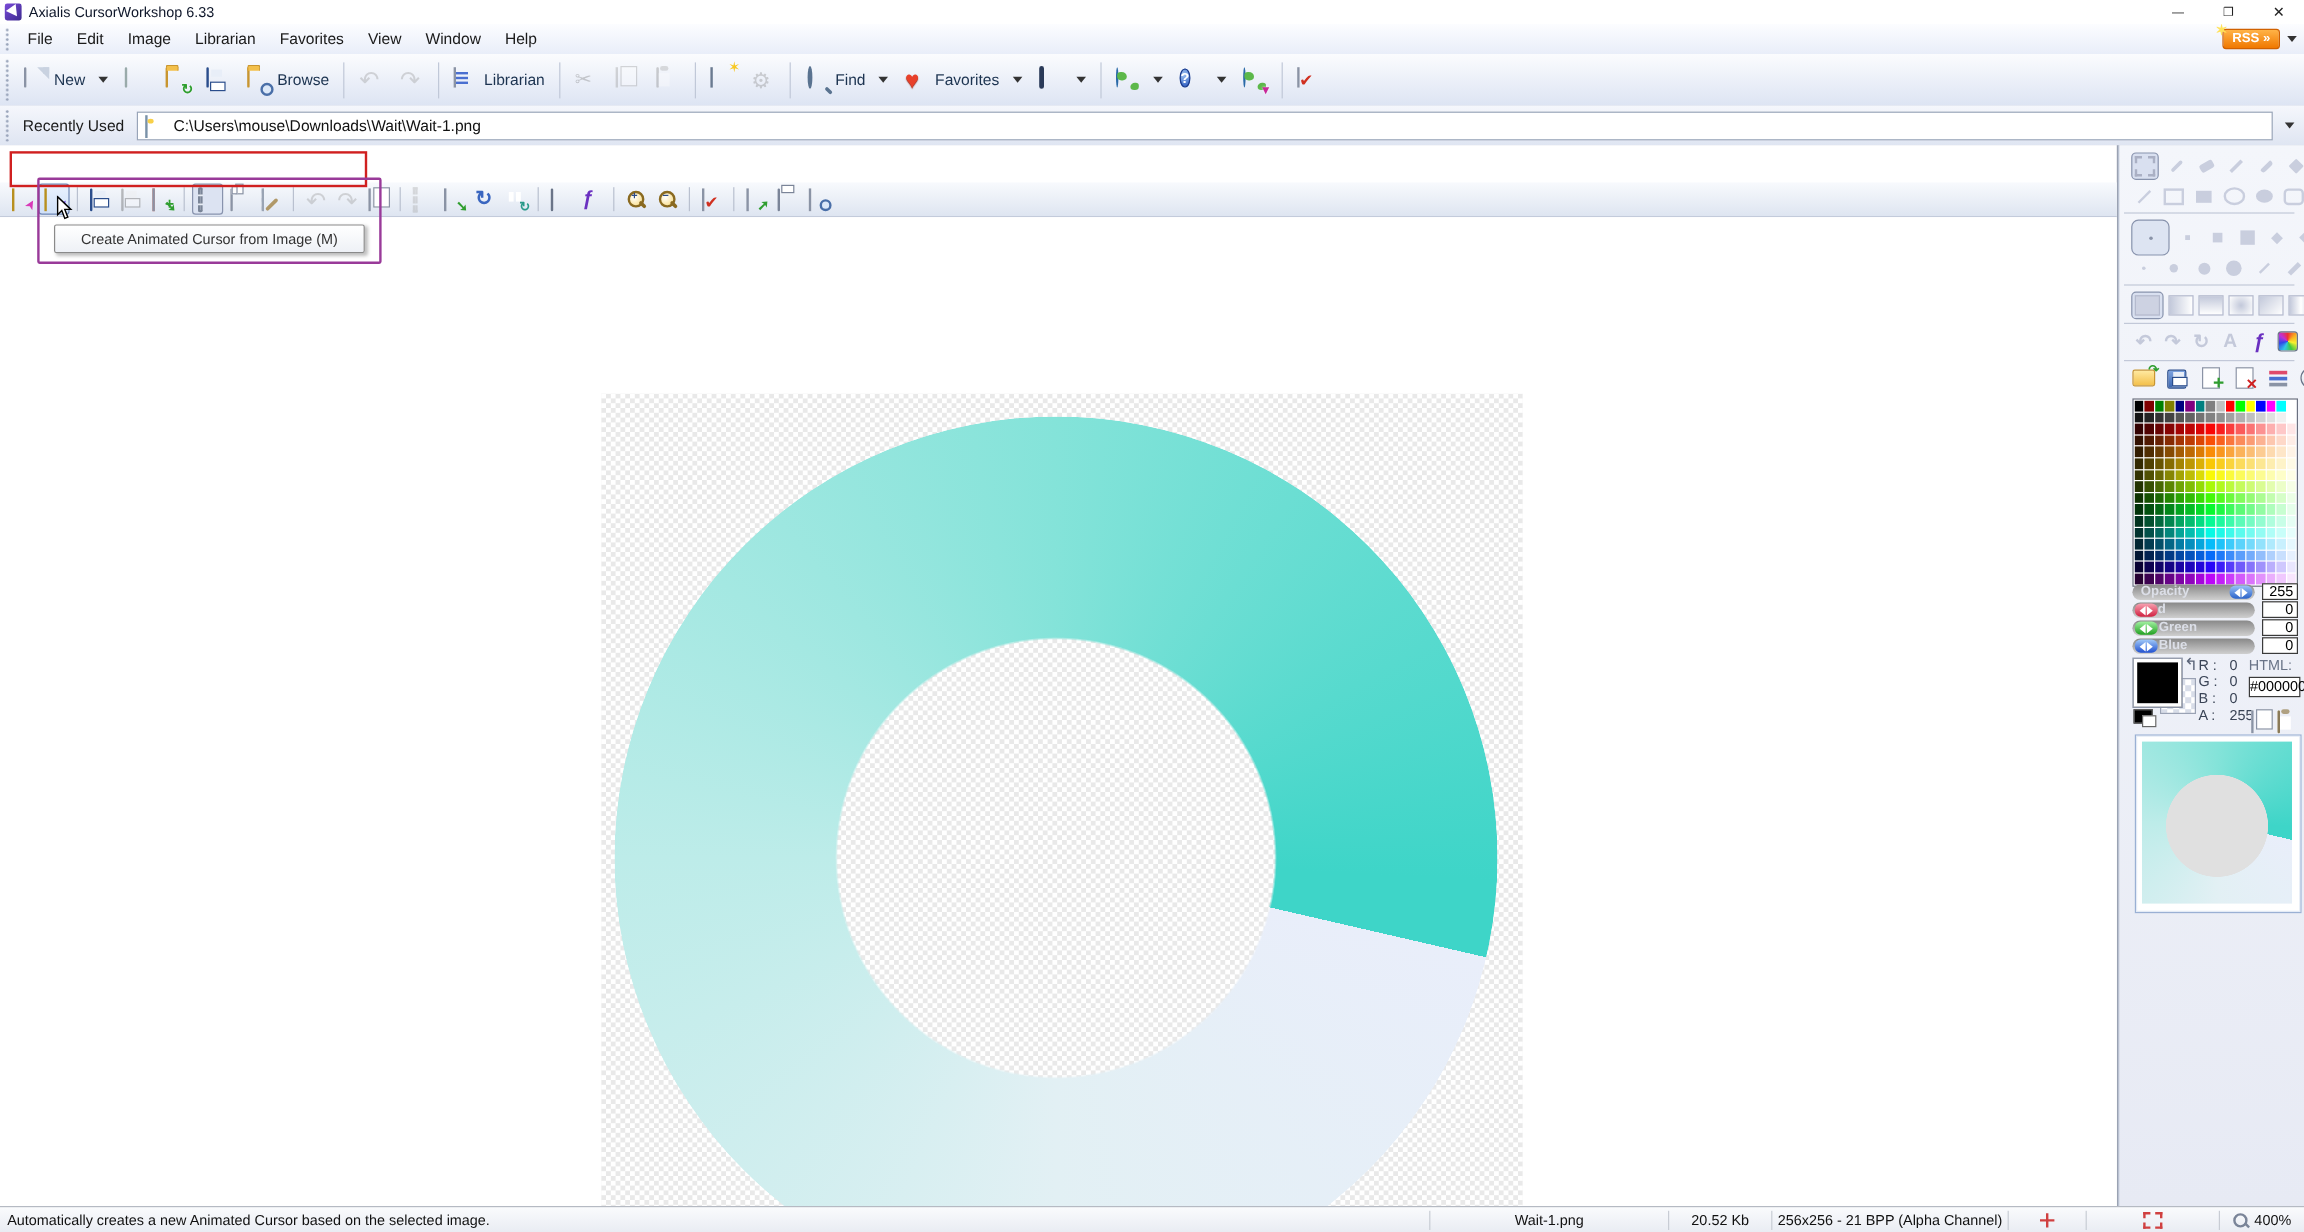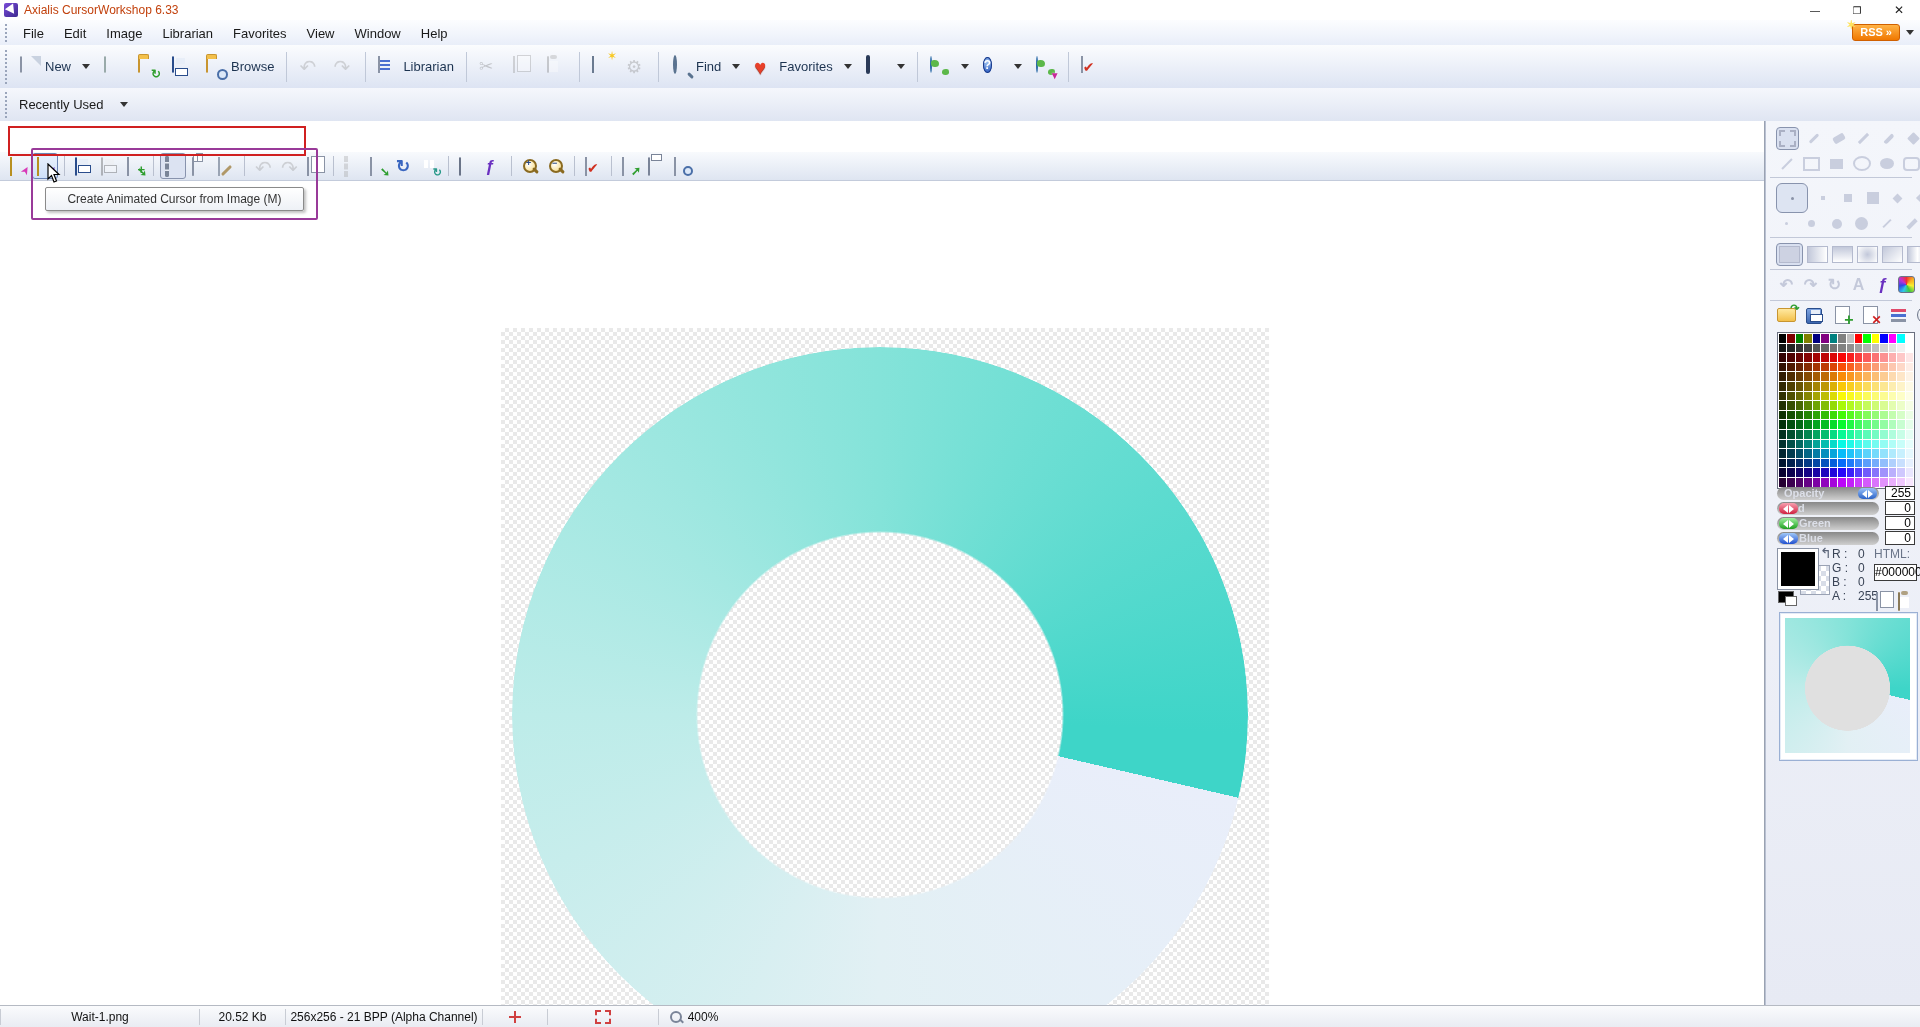--- a/index.html
+++ b/index.html
@@ -1,21 +1,21 @@
 <!DOCTYPE html>
 <html><head>
 <meta charset="utf-8">
 <style>
   html,body{margin:0;padding:0;}
   body{width:1920px;height:1027px;overflow:hidden;font-family:"Liberation Sans",sans-serif;background:#fff;position:relative;-webkit-font-smoothing:antialiased;}
   
   #titlebar{position:absolute;left:0;top:0;width:1920px;height:20px;background:#ffffff;border-bottom:1px solid #d8d8d8;display:flex;align-items:center;}
   #appicon{width:14px;height:14px;margin:0 6px 0 4px;border-radius:2px;background:linear-gradient(135deg,#7a4bd8,#3d2a8f);position:relative;}
   #appicon::before{content:"";position:absolute;left:4px;top:2px;border:5px solid transparent;border-top:9px solid #fff;transform:rotate(-35deg);}
-  #wintitle{font-size:12px;color:#c2410c;}
+  #wintitle{font-size:12px;color:#0f172a;}
   #winbtns{margin-left:auto;display:flex;height:20px;}
   .wbtn{width:42px;height:20px;display:flex;align-items:center;justify-content:center;font-size:12px;color:#222;}
   .wbtn.close::before{content:"✕";}
   .wbtn.min::before{content:"—";font-size:10px;}
   .wbtn.max::before{content:"❐";font-size:10px;}
   
   #menubar{position:absolute;left:0;top:20px;width:1920px;height:25px;background:linear-gradient(#fcfdff,#e9eef9);display:flex;align-items:center;border-bottom:1px solid #e2e7f2;}
   .grip{width:5px;height:80%;margin:0 4px;background-image:radial-gradient(circle,#9aa5bb 1px,transparent 1.2px);background-size:4px 4px;background-repeat:repeat-y;}
   .menu-item{padding:3px 10px;font-size:13px;color:#1a1a1a;}
   #rssbadge{margin-left:auto;display:flex;align-items:center;margin-right:6px;}
@@ -305,20 +305,24 @@
     </span>
   <span class="tsep"></span>
   <span class="tbtn">
       <span class="ic"><span class="i-checkdoc"></span></span>
     </span>
 </div>
 
 <div id="recentbar">
   <span class="grip"></span>
   <span class="lbl">Recently Used</span>
+  <span id="pathbox">
+    <span class="ic" style="width:18px;height:15px;"><span class="i-imgfile"></span></span>
+    <span class="txt">C:\Users\mouse\Downloads\Wait\Wait-1.png</span>
+  </span>
   <span class="dd" style="margin-right:8px;"></span>
 </div>
 
 <div id="workspace">
 
   <div id="docwin">
 
     <div id="doctools">
       <span class="dtb">
           <span class="ic16"><span class="i-curdoc pink"></span></span>
@@ -881,20 +885,21 @@
 </div>
 
 <div id="ann-red"></div>
 <div id="ann-purple"></div>
 <div id="tooltip">Create Animated Cursor from Image (M)</div>
 <svg id="cursor" width="14" height="21" viewBox="0 0 14 21">
   <polygon points="1,1 1,16 4.5,12.5 7,19 9.5,18 7,11.5 12,11.5" fill="#fff" stroke="#000" stroke-width="1.2"></polygon>
 </svg>
 
 <div id="statusbar">
+  <span class="scell" id="smsg">Automatically creates a new Animated Cursor based on the selected image.</span>
   <span class="scell" style="width:198px;">Wait-1.png</span>
   <span class="scell" style="width:85px;">20.52 Kb</span>
   <span class="scell" style="width:196px;">256x256 - 21 BPP (Alpha Channel)</span>
   <span class="scell" style="width:64px;">
       <span class="i-cross"></span>
     </span>
   <span class="scell" style="width:110px;">
       <span class="i-dsel"></span>
     </span>
   <span class="scell" style="width:70px;">

